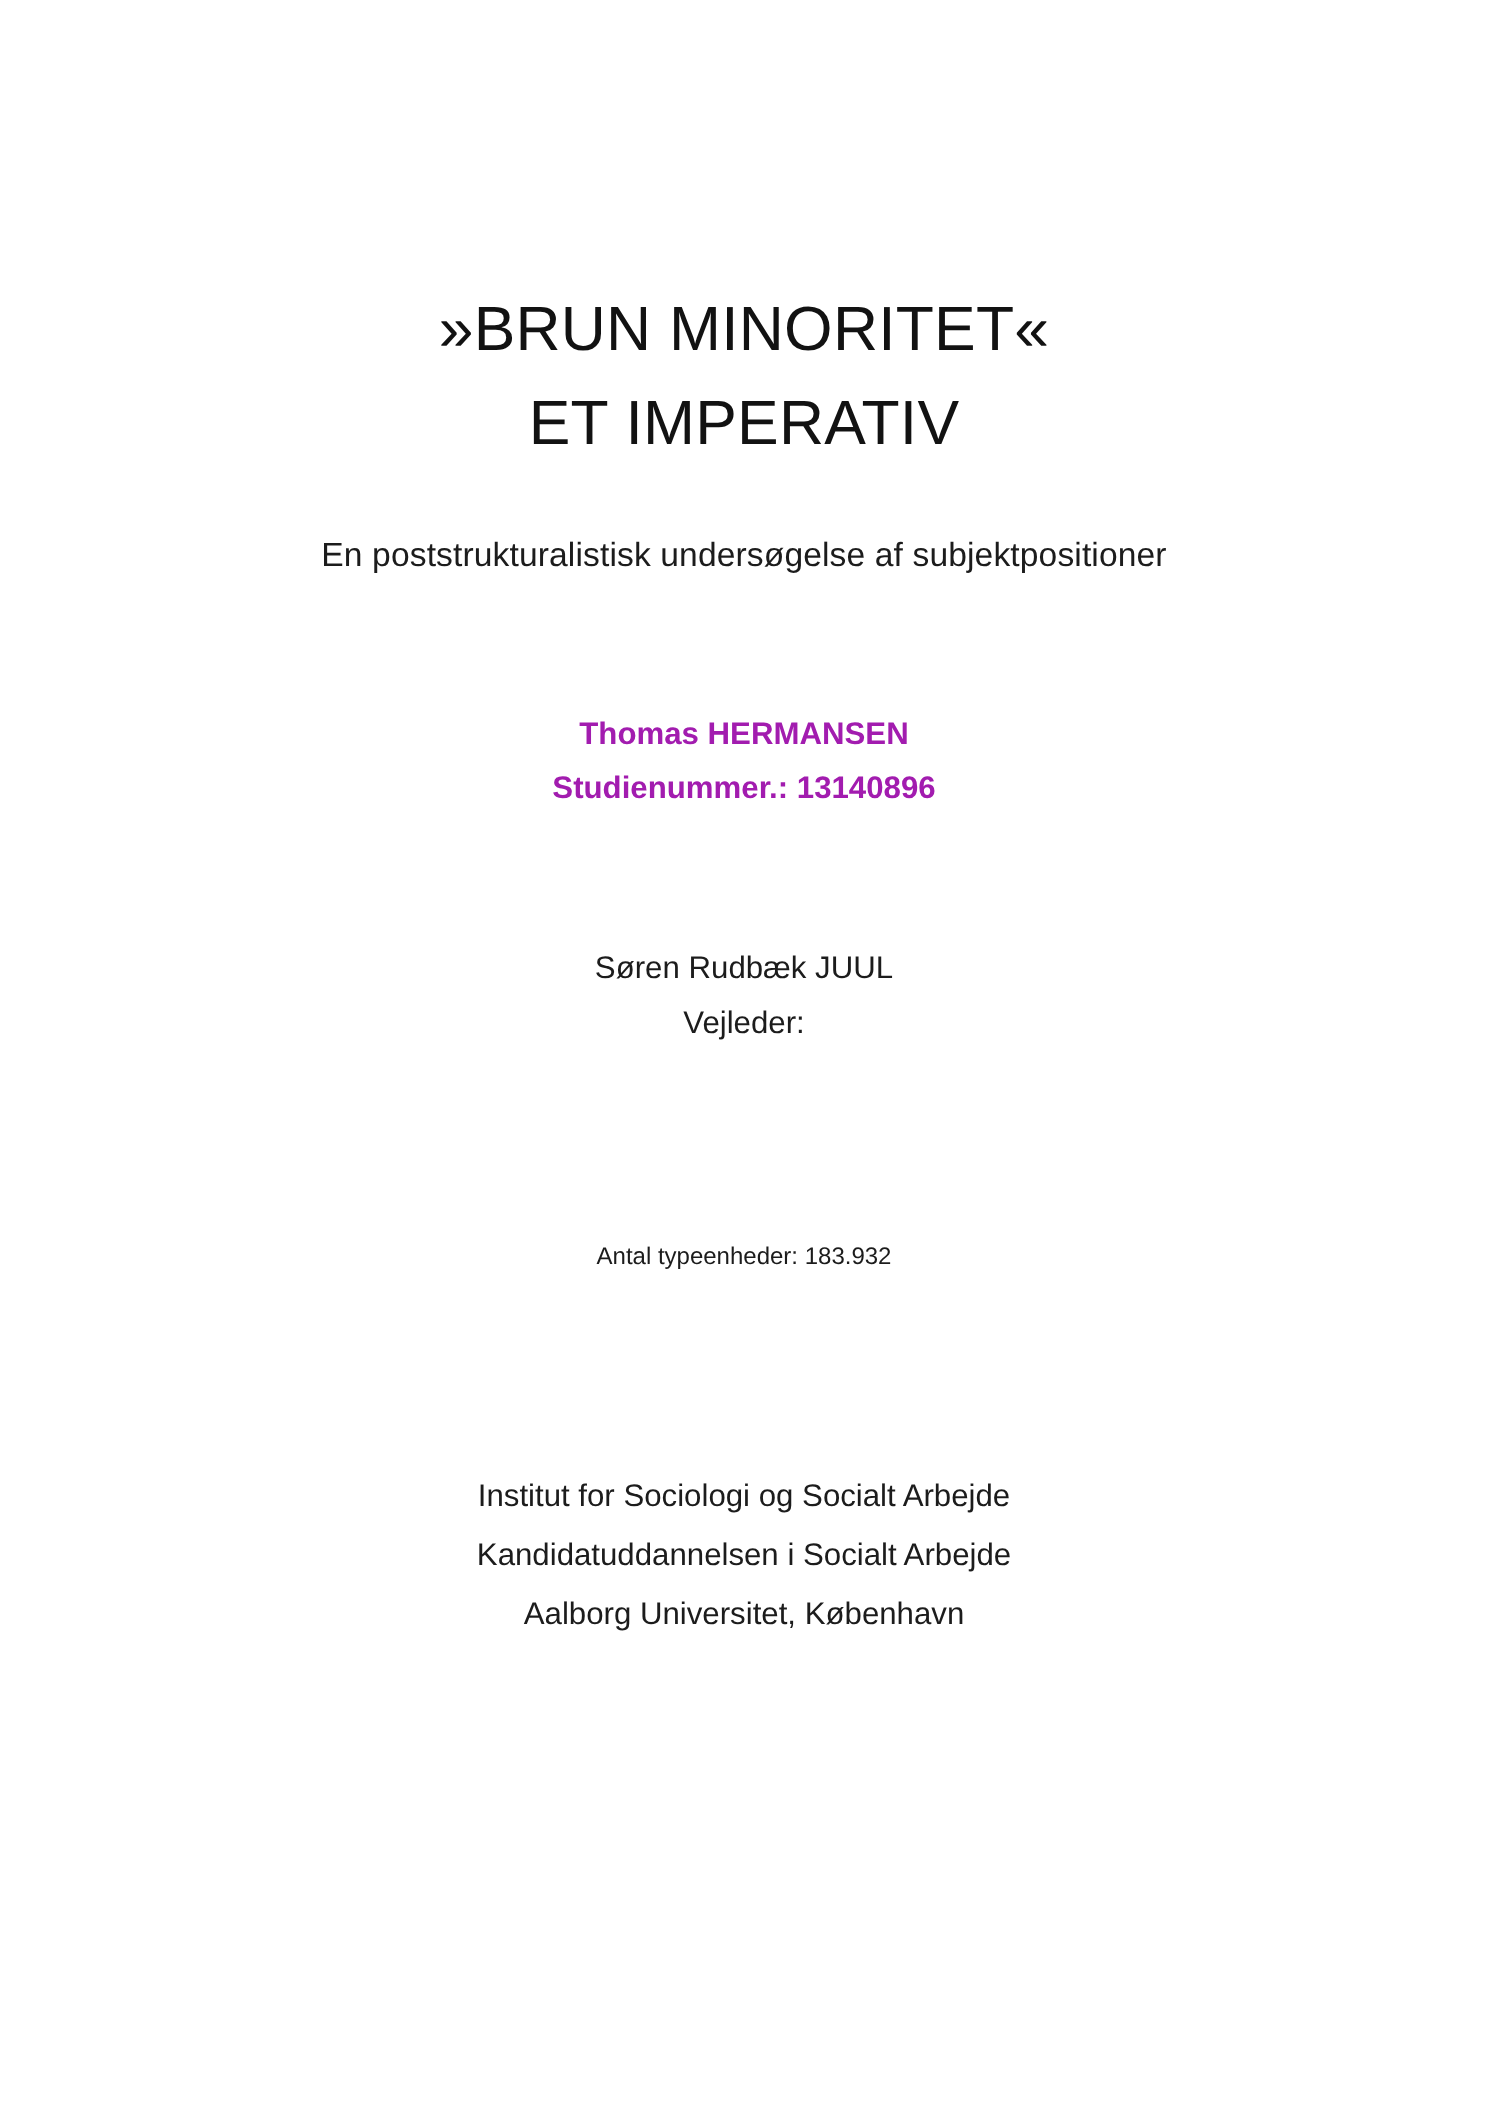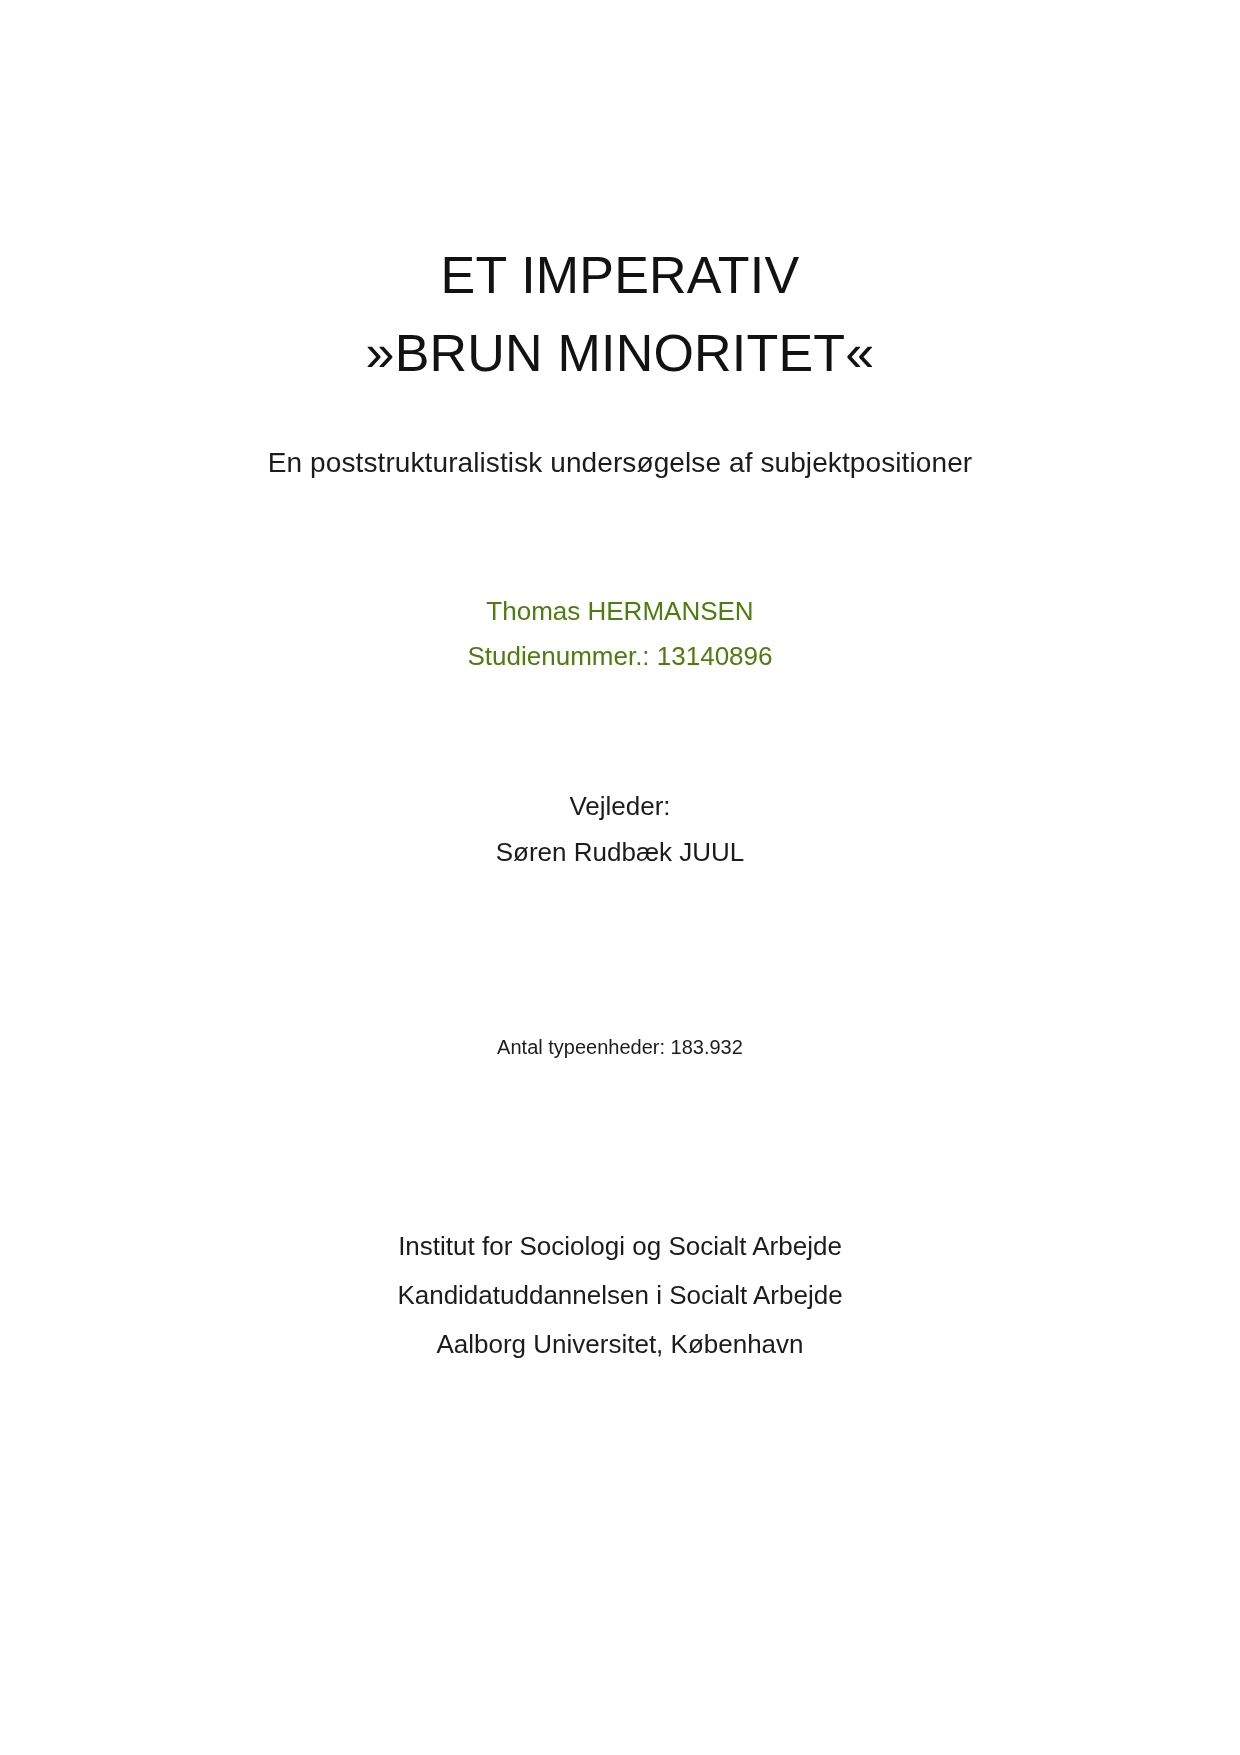--- a/index.html
+++ b/index.html
@@ -64,23 +64,23 @@
     color: #1c1c1c;
   }
 
   
   .author-block {
     top: 589px;
   }
 
   .author-line {
     font-size: 26px;
-    font-weight: 400;
+    font-weight: 700;
     line-height: 45px;
-    color: #4d7c0f;
+    color: #a21caf;
   }
 
   
   .supervisor-block {
     top: 783px;
   }
 
   .supervisor-line {
     font-size: 26px;
     font-weight: 400;
@@ -111,36 +111,36 @@
     line-height: 49px;
     color: #1c1c1c;
   }
 </style>
 </head>
 <body>
 
 <div class="page">
 
   <div class="block title-block">
+    <span class="line title-line">»BRUN MINORITET«</span>
     <span class="line title-line">ET IMPERATIV</span>
-    <span class="line title-line">»BRUN MINORITET«</span>
   </div>
 
   <div class="block subtitle-block">
     <span class="line subtitle-line">En poststrukturalistisk undersøgelse af subjektpositioner</span>
   </div>
 
   <div class="block author-block">
     <span class="line author-line">Thomas HERMANSEN</span>
     <span class="line author-line">Studienummer.: 13140896</span>
   </div>
 
   <div class="block supervisor-block">
+    <span class="line supervisor-line">Søren Rudbæk JUUL</span>
     <span class="line supervisor-line">Vejleder:</span>
-    <span class="line supervisor-line">Søren Rudbæk JUUL</span>
   </div>
 
   <div class="block count-block">
     <span class="line count-line">Antal typeenheder: 183.932</span>
   </div>
 
   <div class="block footer-block">
     <span class="line footer-line">Institut for Sociologi og Socialt Arbejde</span>
     <span class="line footer-line">Kandidatuddannelsen i Socialt Arbejde</span>
     <span class="line footer-line">Aalborg Universitet, København</span>

